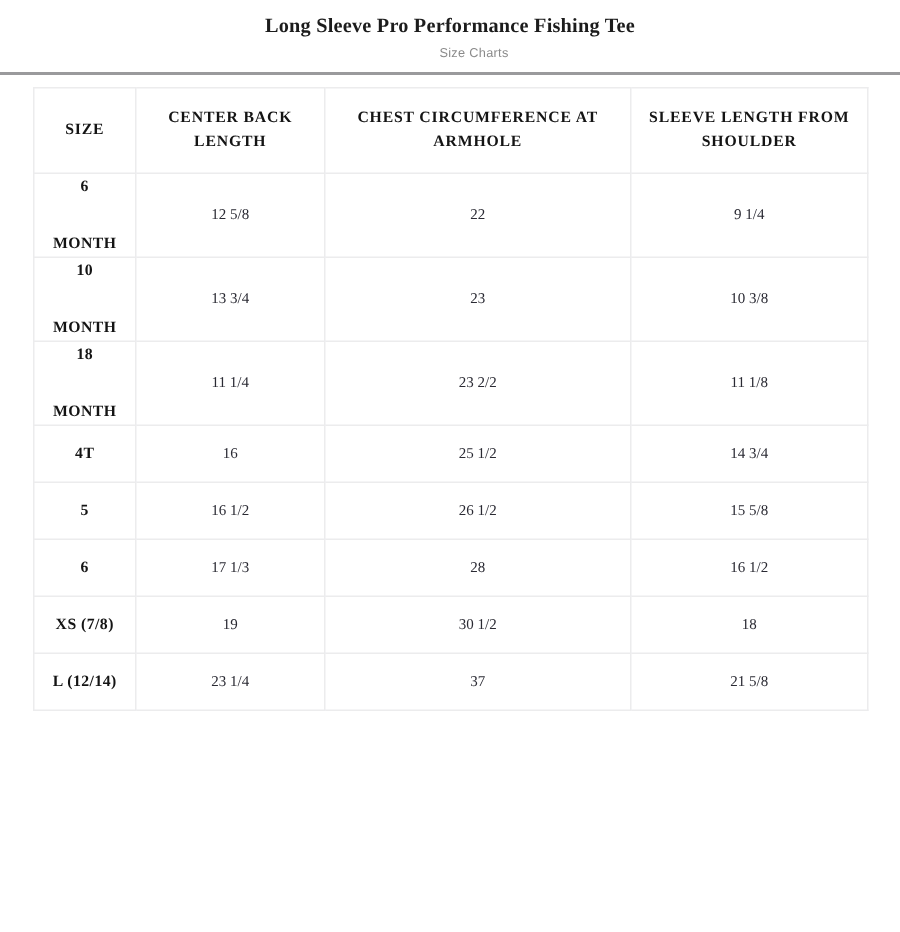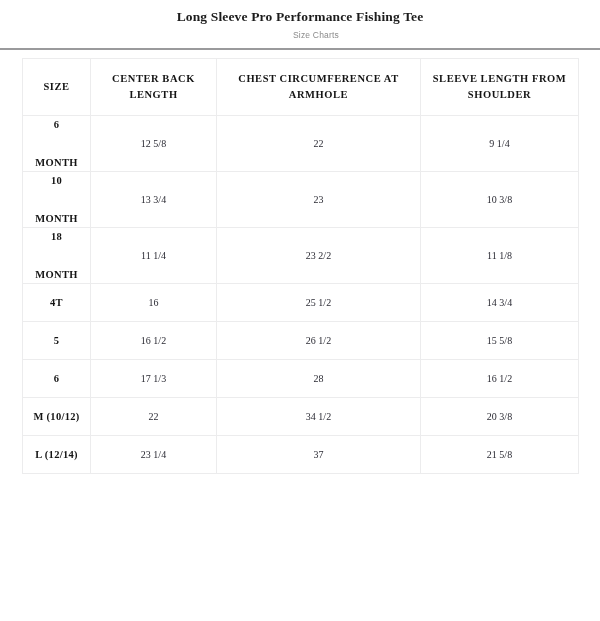--- a/index.html
+++ b/index.html
@@ -156,24 +156,24 @@
             <td>26 1/2</td>
             <td>15 5/8</td>
           </tr>
           <tr>
             <td class="size-cell">6</td>
             <td>17 1/3</td>
             <td>28</td>
             <td>16 1/2</td>
           </tr>
           <tr>
-            <td class="size-cell">M (10/12)</td>
-            <td>22</td>
-            <td>34 1/2</td>
-            <td>20 3/8</td>
+            <td class="size-cell">XS (7/8)</td>
+            <td>19</td>
+            <td>30 1/2</td>
+            <td>18</td>
           </tr>
           <tr>
             <td class="size-cell">L (12/14)</td>
             <td>23 1/4</td>
             <td>37</td>
             <td>21 5/8</td>
           </tr>
         </tbody>
     </table>
   </div>

